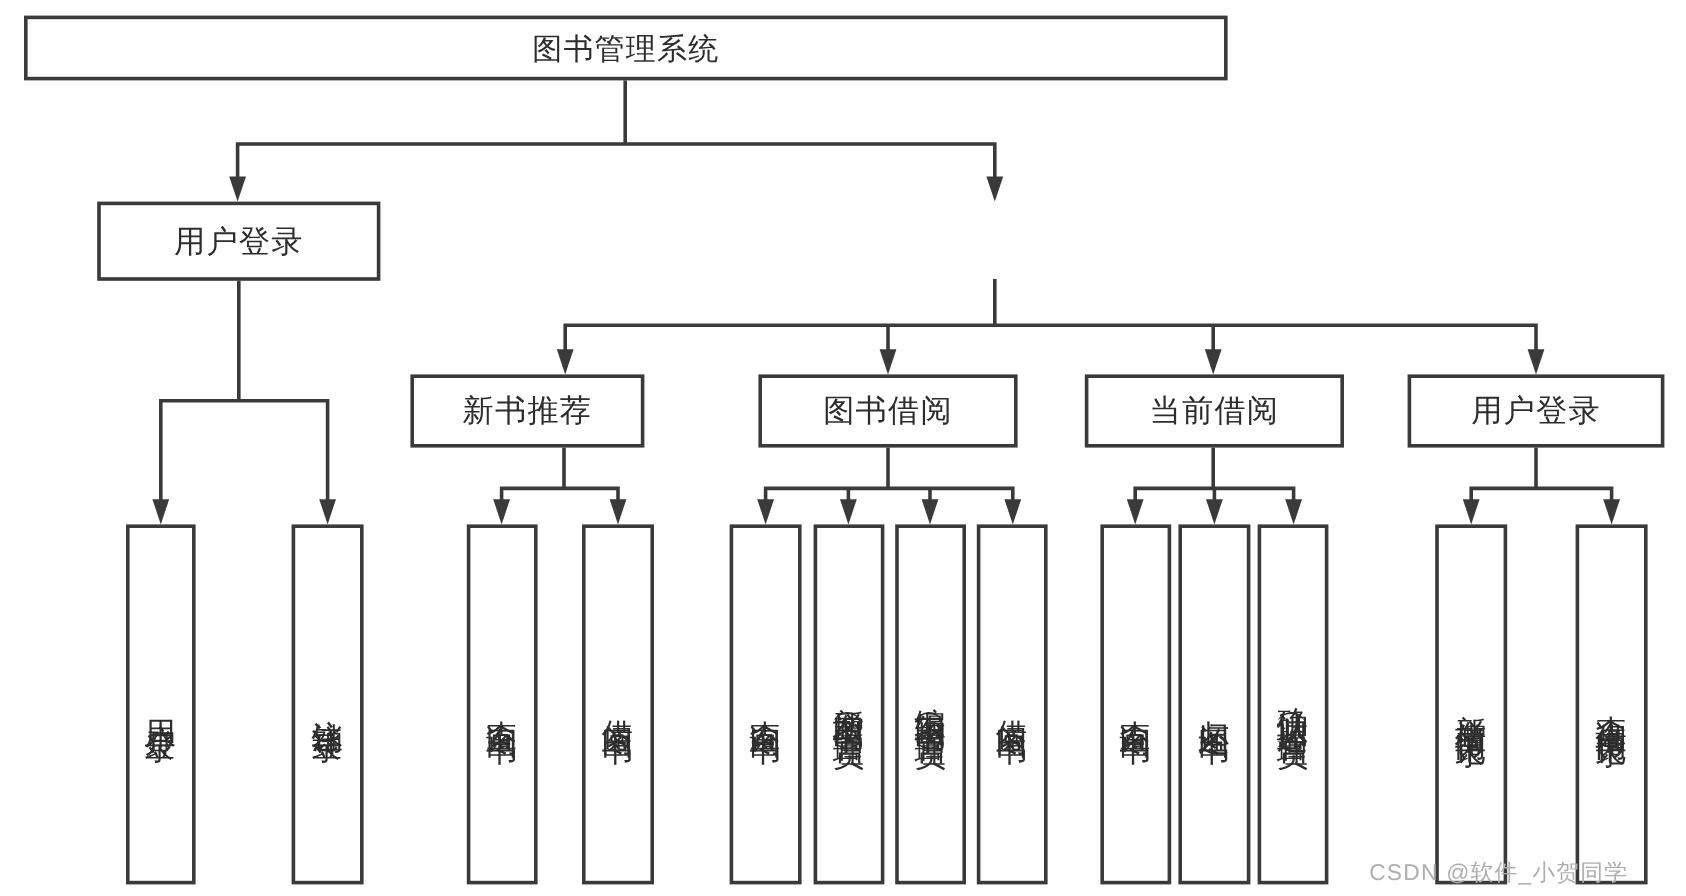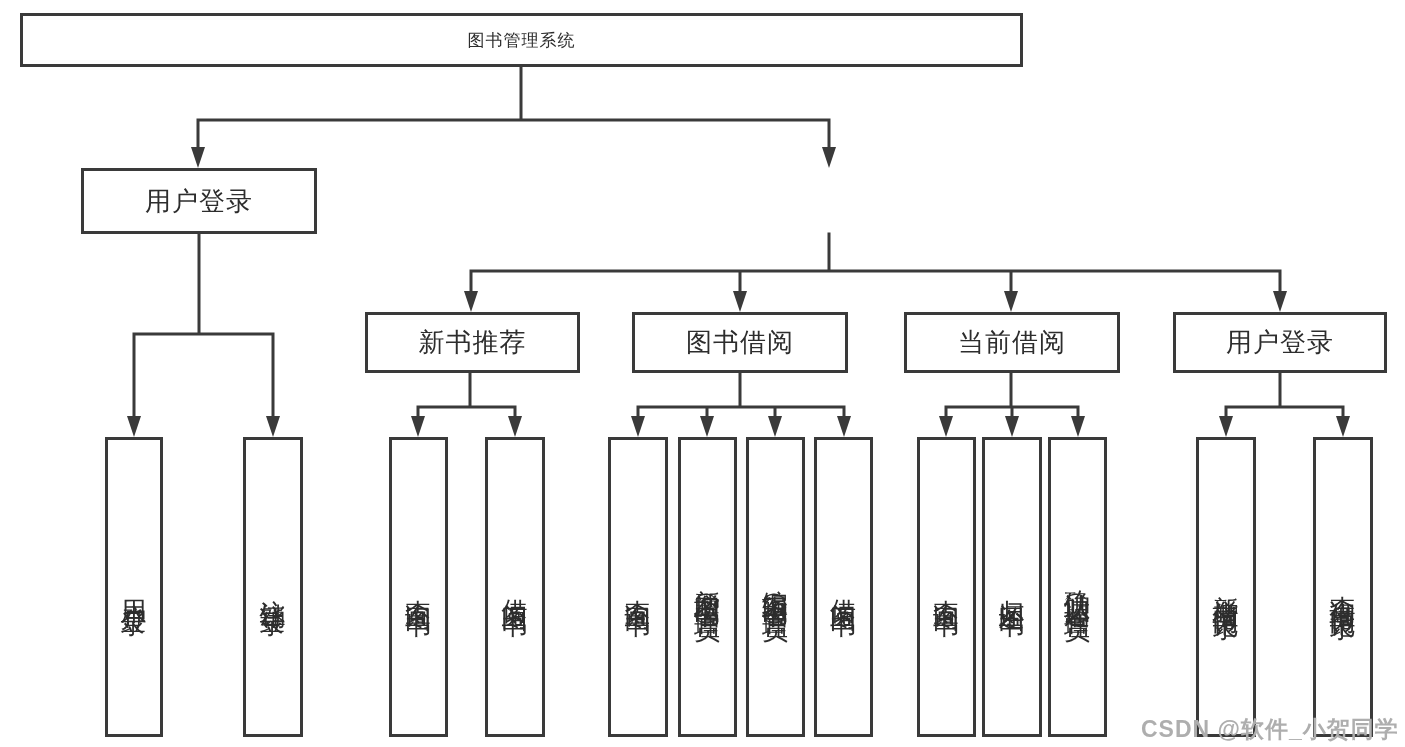--- a/index.html
+++ b/index.html
@@ -40,39 +40,38 @@
   .node{
     position:absolute;
     background:#ffffff;
     border:3px solid var(--line);
     display:flex;
     align-items:center;
     justify-content:center;
     z-index:2;
     color:var(--text);
   }
-  .node.lvl-top{font-size:17px;letter-spacing:1px;}
+  .node.lvl-top{font-size:25px;letter-spacing:1px;}
   .node.lvl-mid{font-size:26px;letter-spacing:1px;}
   .node.leaf .vtext{
     writing-mode:vertical-rl;
     text-orientation:mixed;
     font-size:26px;
     letter-spacing:4px;
     line-height:1;
   }
   .watermark{
     position:absolute;
     left:1141px;
     top:714px;
     z-index:5;
-    font-size:23px;
+    font-size:19px;
     letter-spacing:1px;
     color:var(--watermark);
     white-space:nowrap;
-    font-weight:bold;
   }
 </style>
 </head>
 <body>
 
 <div class="stage">
 
   <svg class="edges" viewBox="0 0 1405 747" xmlns="http://www.w3.org/2000/svg">
 
     <g>
@@ -120,21 +119,21 @@
       <path class="edge" d="M1280,373 V407 M1226,407 H1343 M1226,407 V418 M1343,407 V418"></path>
       <polygon class="arrowhead" points="1219,416 1233,416 1226,437"></polygon>
       <polygon class="arrowhead" points="1336,416 1350,416 1343,437"></polygon>
     </g>
   </svg>
 
   <div class="node lvl-top" style="left:20px;top:13px;width:1003px;height:54px">图书管理系统</div>
 
   <div class="node lvl-mid" style="left:81px;top:168px;width:236px;height:66px">用户登录</div>
 
-  <div class="node lvl-mid" style="left:365px;top:312px;width:215px;height:61px">新书推荐</div>
+  <div class="node lvl-mid" style="left:342px;top:312px;width:195px;height:61px">新书推荐</div>
   <div class="node lvl-mid" style="left:632px;top:312px;width:216px;height:61px">图书借阅</div>
   <div class="node lvl-mid" style="left:904px;top:312px;width:216px;height:61px">当前借阅</div>
   <div class="node lvl-mid" style="left:1173px;top:312px;width:214px;height:61px">用户登录</div>
 
   <div class="node leaf" style="left:105px;top:437px;width:58px;height:300px">
     <span class="vtext">用户登录</span>
   </div>
   <div class="node leaf" style="left:243px;top:437px;width:60px;height:300px">
     <span class="vtext">注销登录</span>
   </div>

